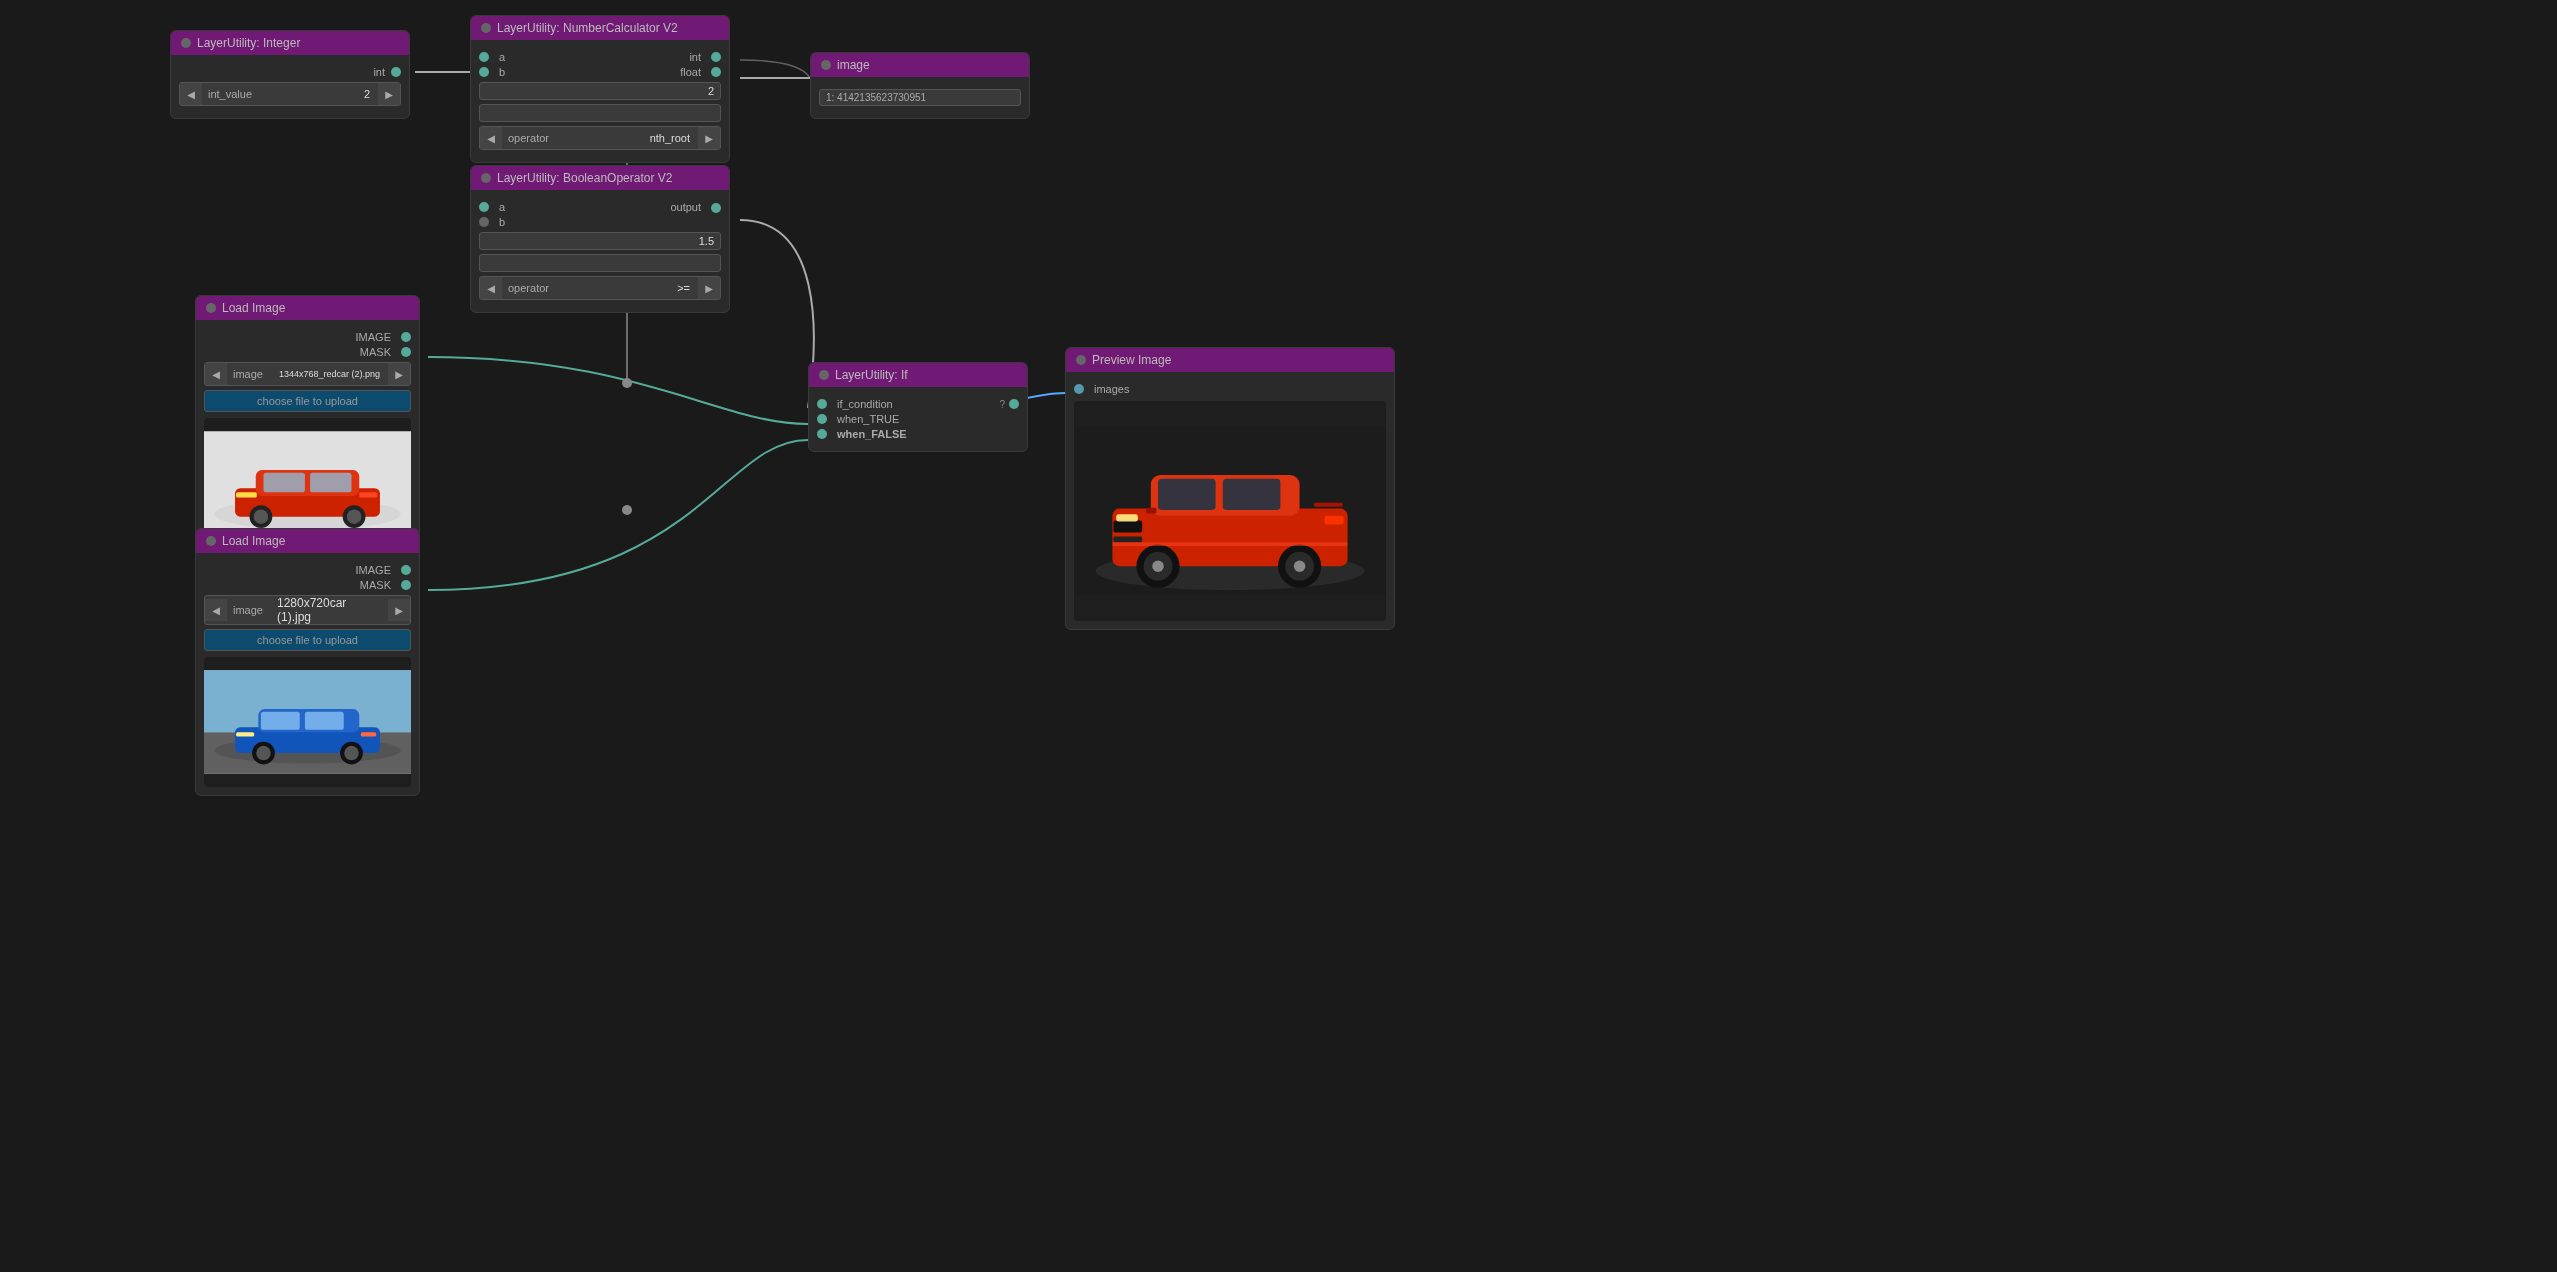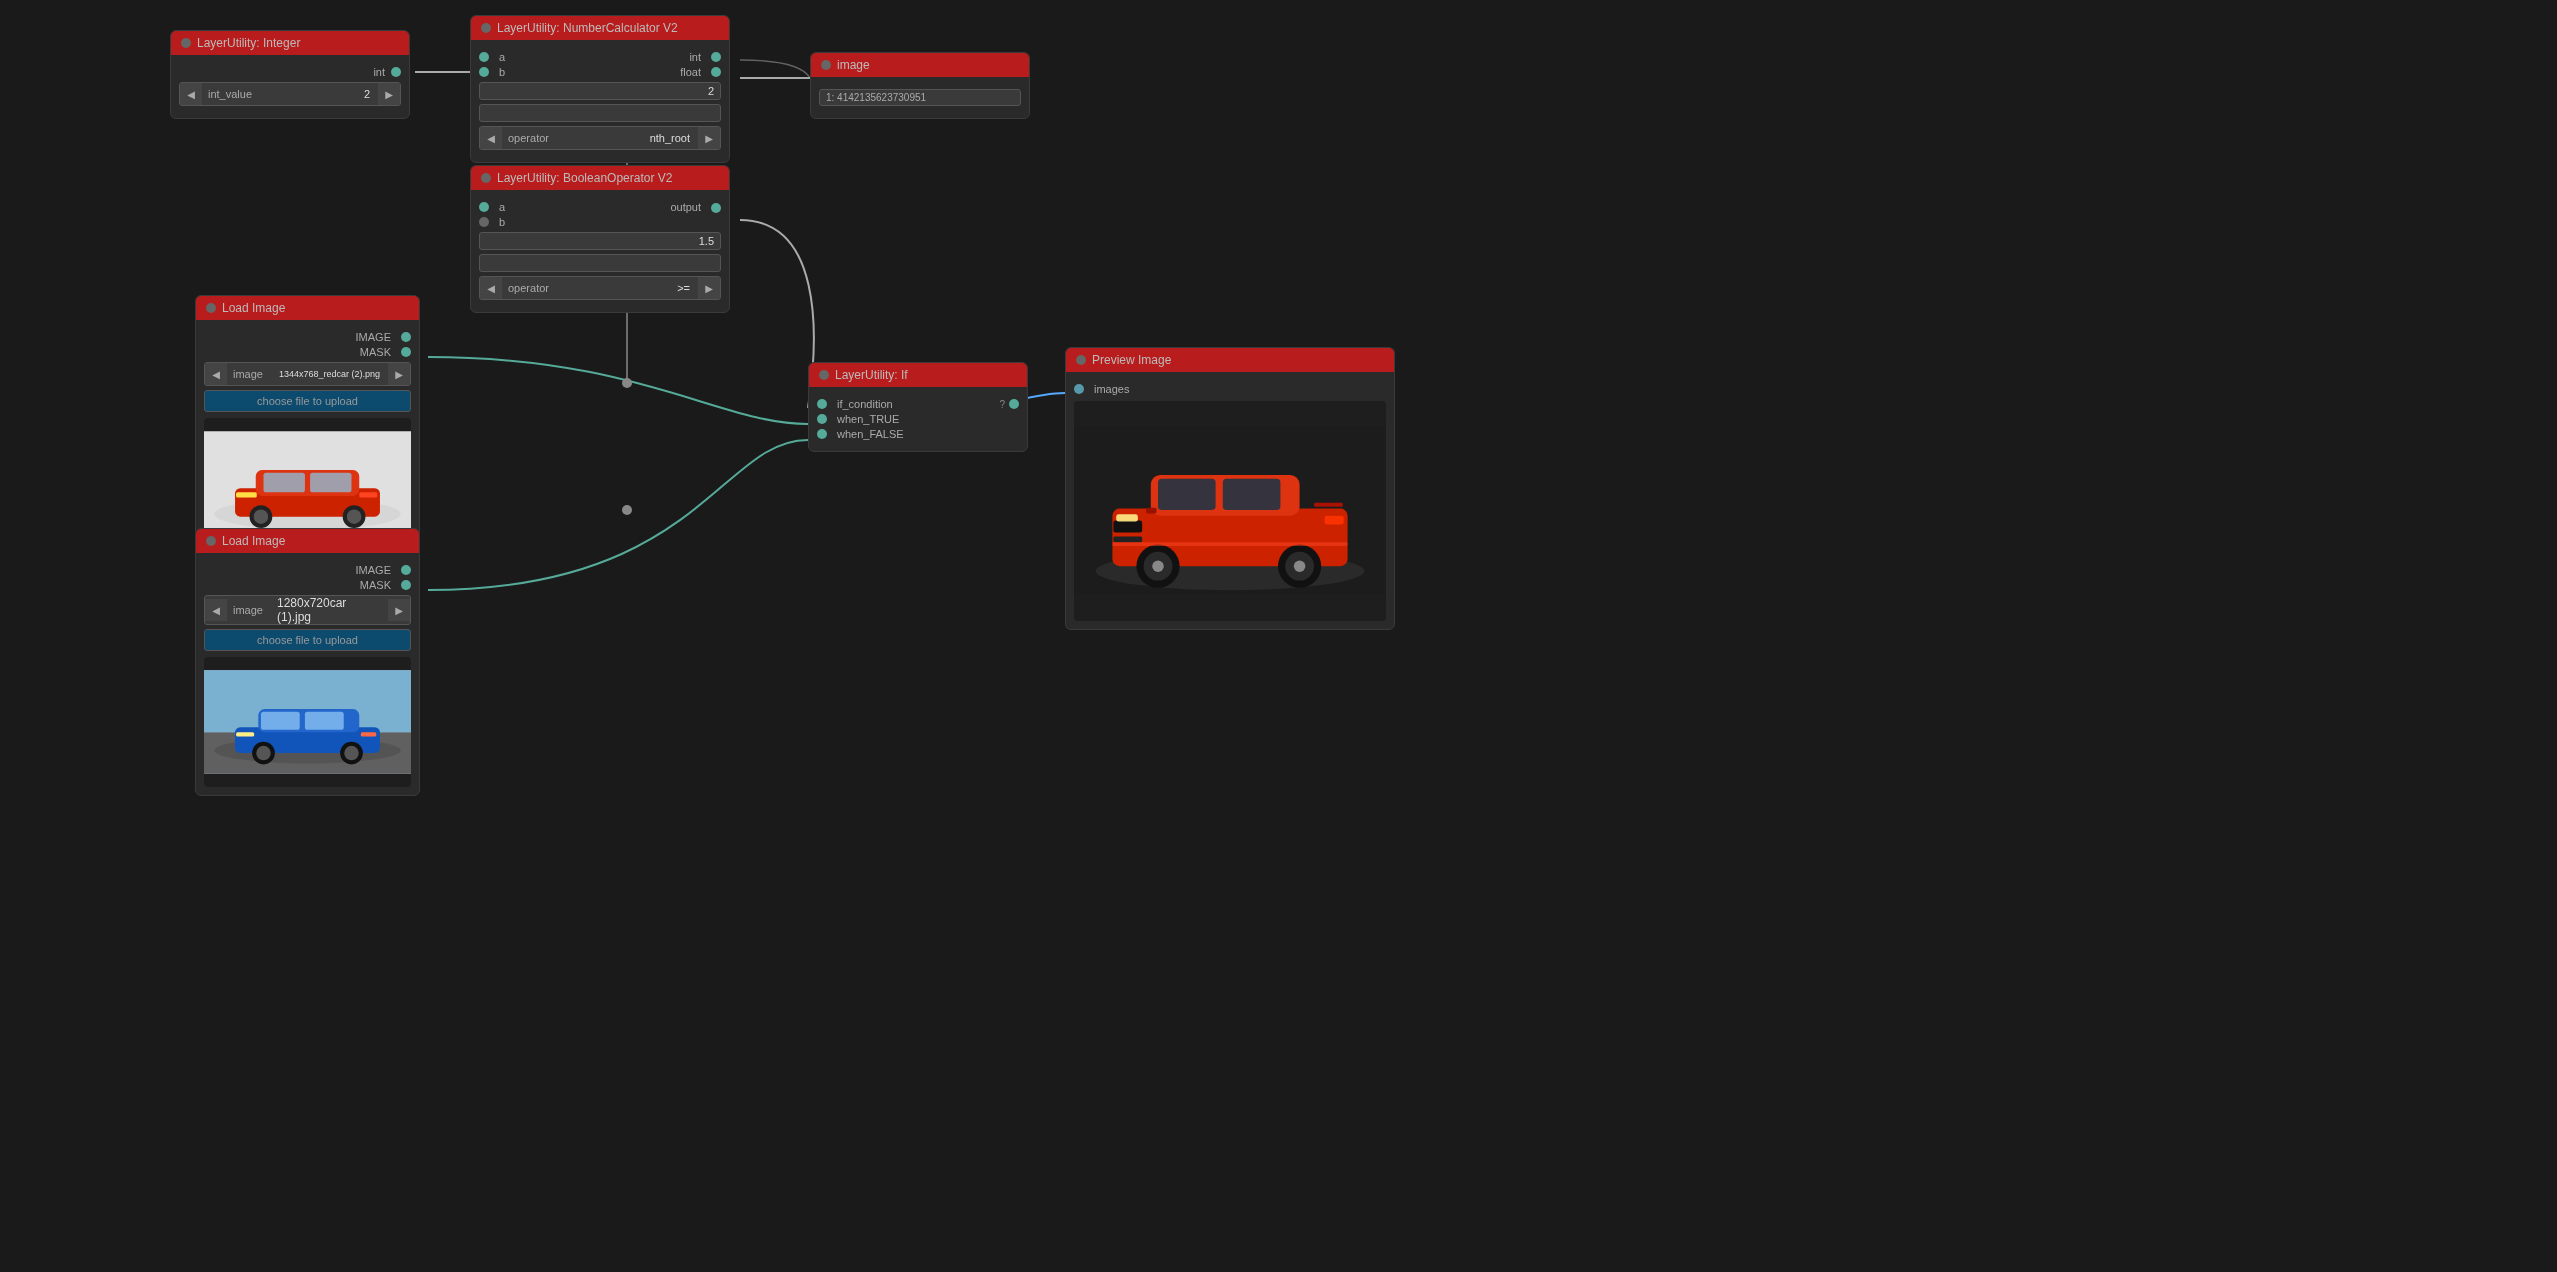--- a/index.html
+++ b/index.html
@@ -16,21 +16,21 @@
 
     
     .node {
       position: absolute;
       background: #2a2a2a;
       border: 1px solid #3a3a3a;
       border-radius: 6px;
       min-width: 220px;
     }
     .node-header {
-      background: #b91c1c;
+      background: #701a75;
       border-radius: 5px 5px 0 0;
       padding: 5px 10px;
       display: flex;
       align-items: center;
       gap: 6px;
       font-size: 12px;
       color: #bbb;
     }
     .node-dot {
       width: 10px;
@@ -439,21 +439,21 @@
     <div style="display:flex;align-items:center;gap:4px; margin:3px 0;">
       <div class="port-dot green"></div>
       <span class="port-label">if_condition</span>
       <span style="margin-left:auto; color:#888; font-size:10px;">?</span>
       <div class="port-dot green"></div>
     </div>
     <div style="display:flex;align-items:center;gap:4px; margin:3px 0;">
       <div class="port-dot green"></div>
       <span class="port-label">when_TRUE</span>
     </div>
-    <div style="display:flex;align-items:center;gap:4px; margin:3px 0;">
+    <div style="display:flex;align-items:center;gap:4px; margin:3px 0;font-weight:bold;">
       <div class="port-dot green"></div>
       <span class="port-label">when_FALSE</span>
     </div>
   </div>
 </div>
 
 <div class="node" id="node-preview">
   <div class="node-header">
     <div class="node-dot"></div>
     <span>Preview Image</span>

